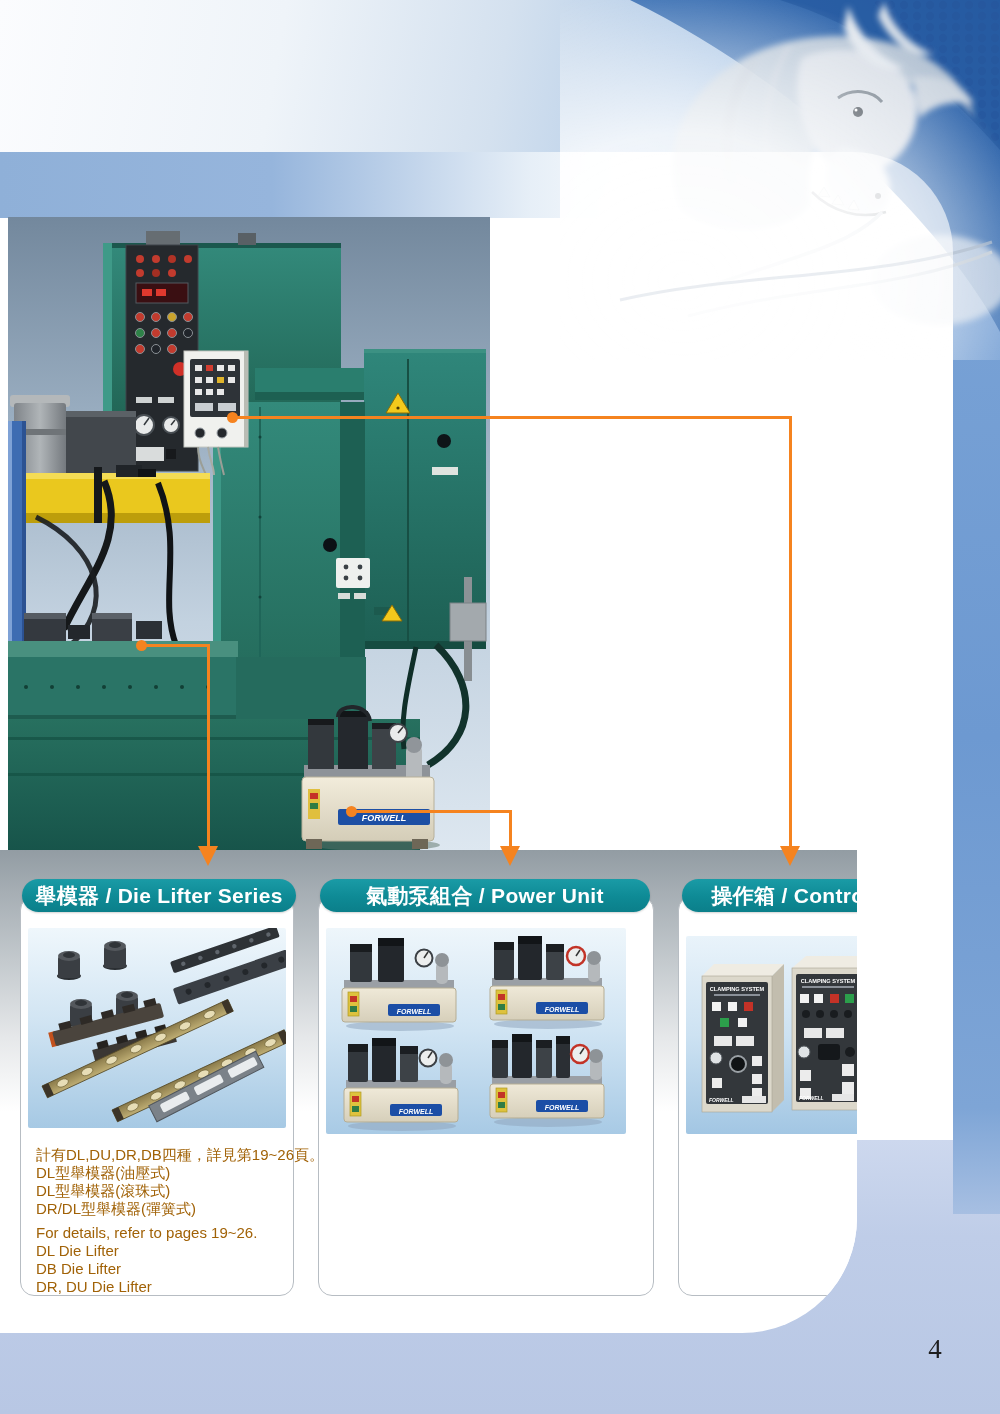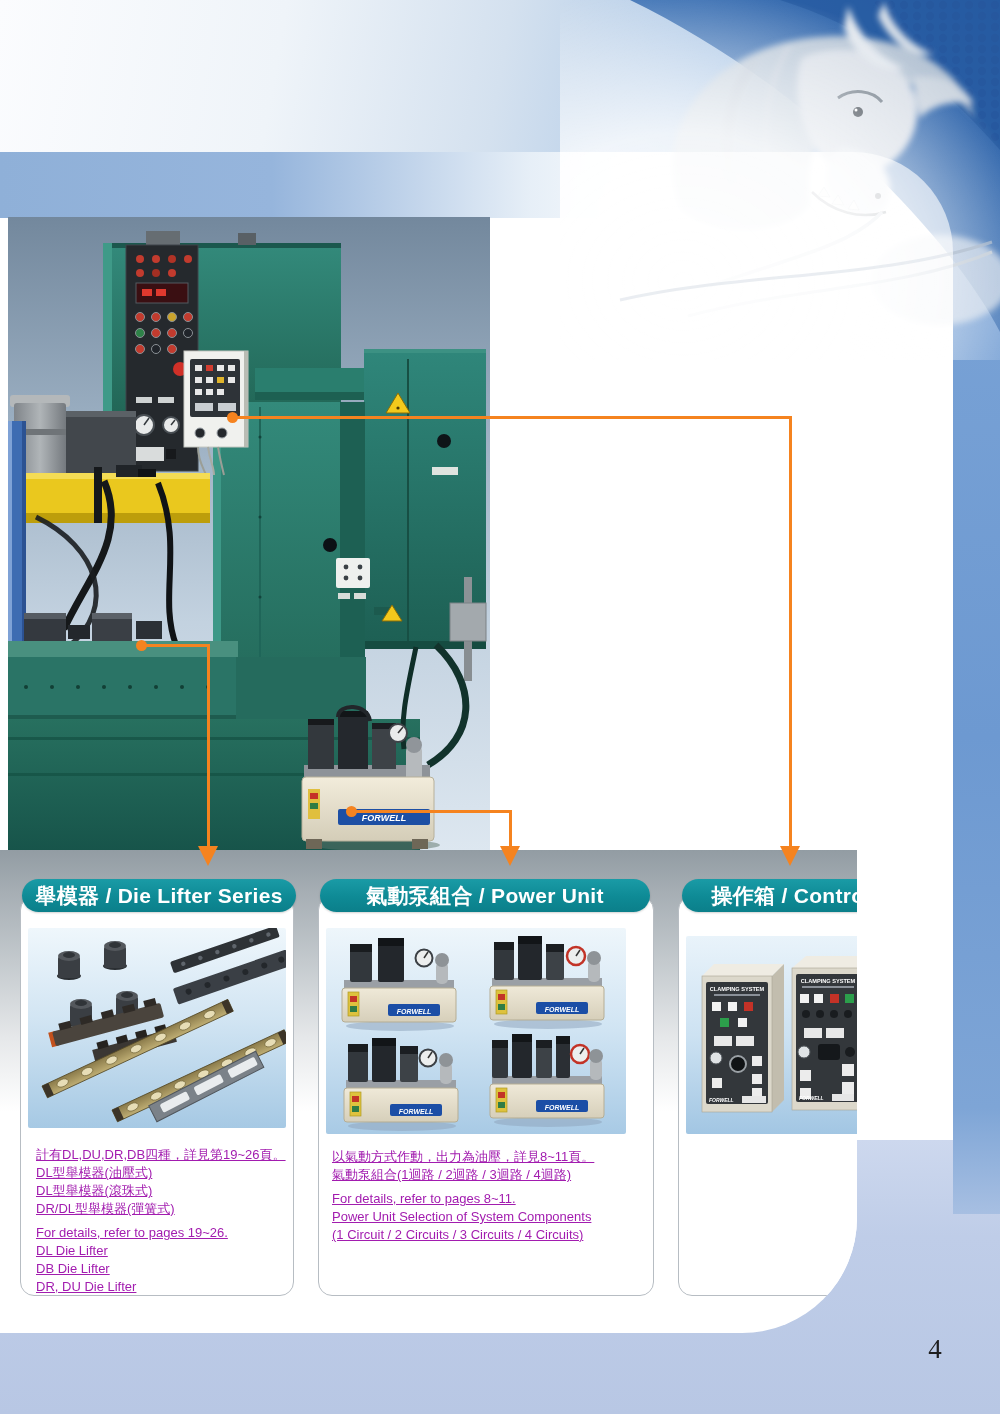--- a/index.html
+++ b/index.html
@@ -24,21 +24,21 @@
   .odot{width:11px;height:11px;border-radius:50%;background:#f5831f;}
   .oarrow{width:0;height:0;border-left:10px solid transparent;border-right:10px solid transparent;
           border-top:20px solid #f5831f;}
   
   .card{position:absolute;top:744px;height:398px;background:#fff;border:1px solid #b7bdc3;border-radius:14px;}
   .bar{position:absolute;top:727px;height:33px;border-radius:17px;color:#fff;text-align:center;
        font-weight:bold;font-size:21px;line-height:33px;letter-spacing:.3px;
        background:linear-gradient(180deg,#1a9ba6 0%,#0e8a95 55%,#0b7f8a 100%);
        box-shadow:0 1px 2px rgba(0,0,0,.18);}
   .panel{position:absolute;overflow:hidden;border-radius:2px;}
-  .desc{position:absolute;color:#a21caf;font-size:13px;line-height:18px;text-decoration:underline;}
+  .desc{position:absolute;color:#a16207;font-size:15px;line-height:18px;}
   .desc div{white-space:nowrap;}
   .gap6{height:6px;}
   #page-number{left:905px;top:1334px;width:60px;text-align:center;color:#1e1e1e;
     font-family:"Liberation Serif",serif;font-size:27px;}
   svg{display:block;}
 </style>
 </head>
 <body>
 
 <div class="abs" id="top-banner"></div>
@@ -578,28 +578,20 @@
     <div>DL型舉模器(油壓式)</div>
     <div>DL型舉模器(滾珠式)</div>
     <div>DR/DL型舉模器(彈簧式)</div>
     <div class="gap6"></div>
     <div>For details, refer to pages 19~26.</div>
     <div>DL Die Lifter</div>
     <div>DB Die Lifter</div>
     <div>DR, DU Die Lifter</div>
   </div>
 
-  <div class="desc" style="left:332px;top:996px;width:310px">
-    <div>以氣動方式作動，出力為油壓，詳見8~11頁。</div>
-    <div>氣動泵組合(1迴路 / 2迴路 / 3迴路 / 4迴路)</div>
-    <div class="gap6"></div>
-    <div>For details, refer to pages 8~11.</div>
-    <div>Power Unit Selection of System Components</div>
-    <div>(1 Circuit / 2 Circuits / 3 Circuits / 4 Circuits)</div>
-  </div>
 </div>
 
 <svg class="abs" style="left:560px;top:0;pointer-events:none" width="440" height="360" viewBox="0 0 440 360">
   <defs>
     <linearGradient id="wedgeG" x1="1" y1="0" x2="0" y2="1">
       <stop offset="0" stop-color="#2a5fa6"></stop>
         <stop offset=".45" stop-color="#3c71b4"></stop>
         <stop offset="1" stop-color="#6f9cd2"></stop>
     </linearGradient>
     <radialGradient id="hazeG" cx="28%" cy="78%" r="82%">

